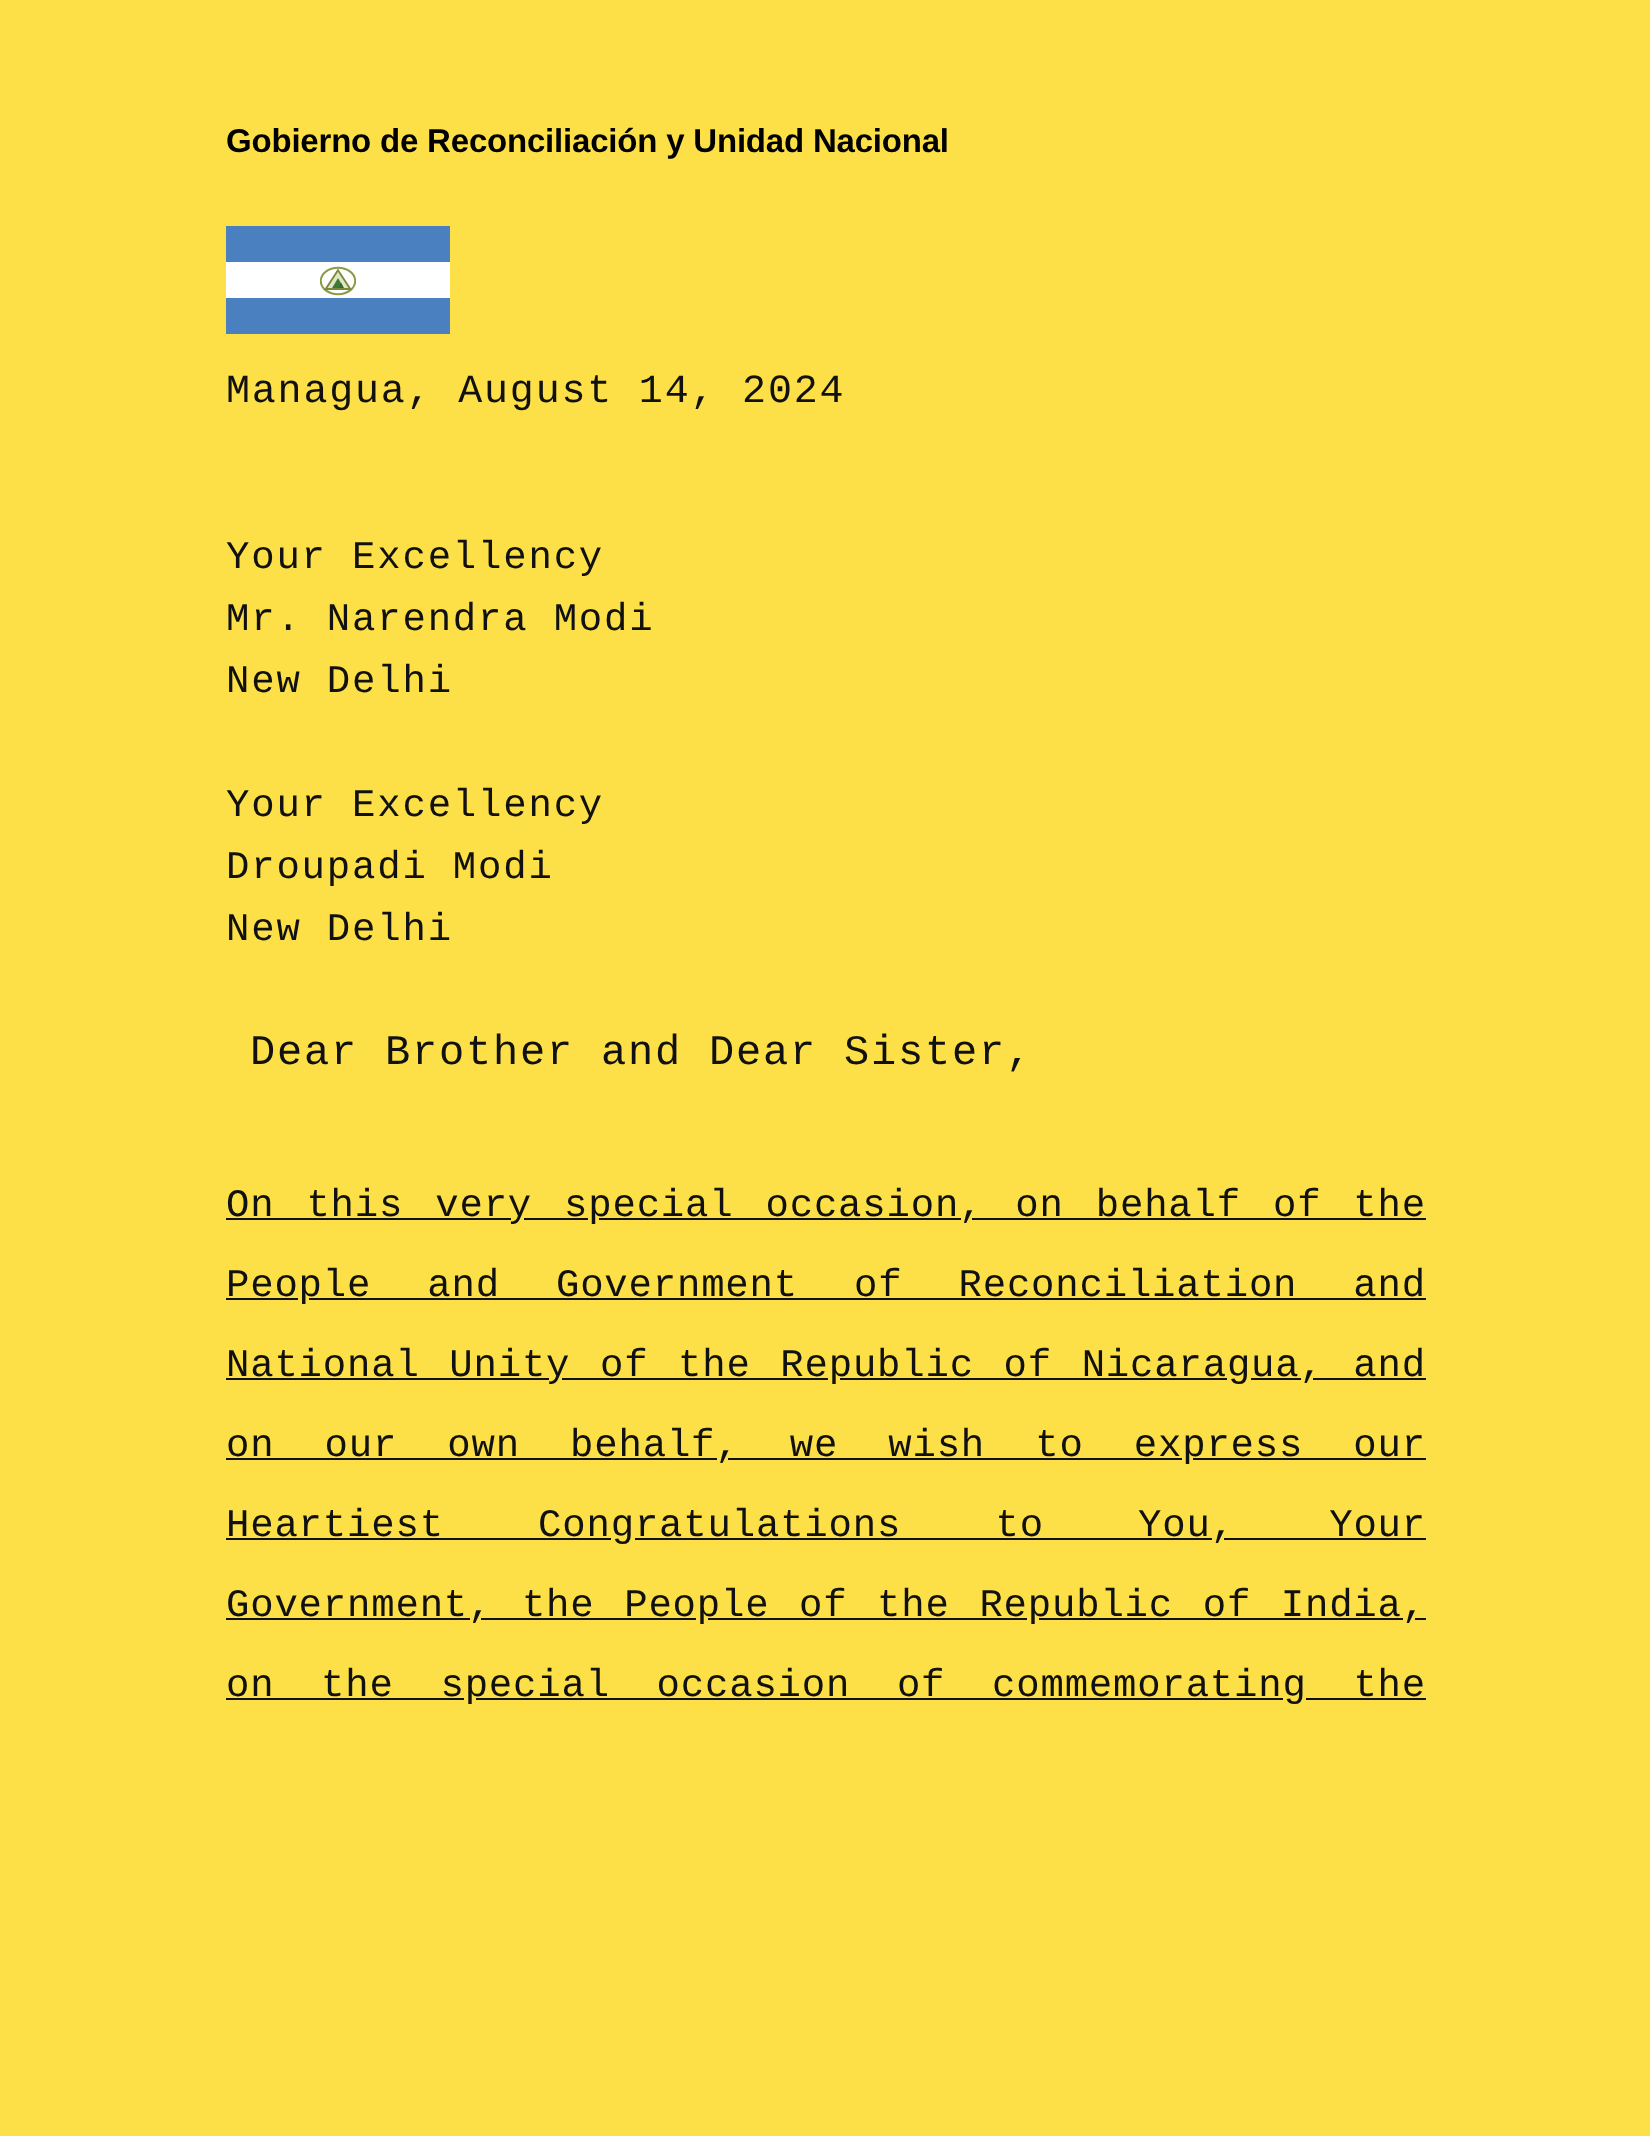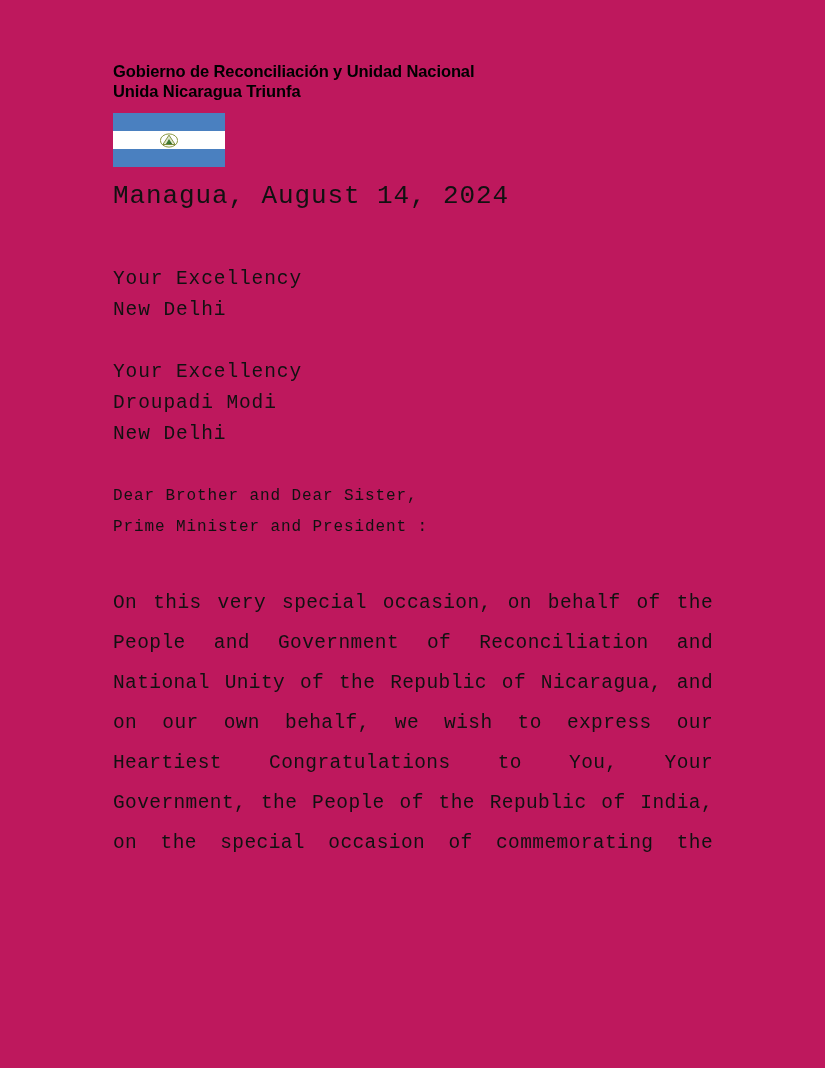--- a/index.html
+++ b/index.html
@@ -77,21 +77,21 @@
     position: absolute;
     left: 113px;
     top: 181px;
     width: 600px;
     font-family: "Liberation Mono", "DejaVu Sans Mono", monospace;
     font-size: 19.5px;
     color: #111111;
   }
 
   .date-line {
-    font-size: 26px;
+    font-size: 20px;
     line-height: 31px;
     letter-spacing: 0.9px;
     white-space: pre;
   }
 
   .block {
     margin-top: 0;
     font-family: Liberation Mono, monospace;
   }
   .block .line {
@@ -99,50 +99,51 @@
     line-height: 31px;
     letter-spacing: 0.9px;
     white-space: pre;
   }
 
   .spacer-lg { height: 52px; }
   .spacer-md { height: 40px; }
   .spacer-sm { height: 31px; }
 
   .salutation .line {
-    font-size: 16px;
+    font-size: 21px;
     line-height: 31px;
     letter-spacing: 0.9px;
     white-space: pre;
+    margin-left: 12px;
   }
 
   .body-para {
     width: 600px;
     font-size: 19.5px;
     line-height: 40px;
     text-align: justify;
     text-justify: inter-word;
     letter-spacing: 0.4px;
     word-spacing: 0.5px;
     hyphens: none;
+    text-decoration: underline;
   }
   .body-para::after {
     content: "";
     display: inline-block;
     width: 100%;
   }
 </style>
 </head>
 <body>
 
-<div class="page" style="background: #be185d;">
+<div class="page" style="background: #fde047;">
 
   <div class="letterhead">
     <div class="letterhead-line">Gobierno de Reconciliación y Unidad Nacional</div>
-    <div class="letterhead-line">Unida Nicaragua Triunfa</div>
   </div>
 
   <div class="flag">
     <div class="flag-band top" style="background: rgb(74, 128, 192);"></div>
     <div class="flag-band middle" style="background: rgb(255, 255, 255);"></div>
     <div class="flag-band bottom" style="background: rgb(74, 128, 192);"></div>
     <div class="flag-emblem">
       <svg width="18" height="15" viewBox="0 0 18 15" xmlns="http://www.w3.org/2000/svg">
         <ellipse cx="9" cy="7.5" rx="8.6" ry="6.6" fill="none" stroke="#8c9a44" stroke-width="1"></ellipse>
         <path d="M9 2.1 L15.2 11.6 L2.8 11.6 Z" fill="#dfe7c8" stroke="#7a8a3a" stroke-width="0.9"></path>
@@ -155,36 +156,36 @@
   </div>
 
   <div class="doc-text" style="color: rgb(17, 17, 17);">
 
     <div class="date-line">Managua, August 14, 2024</div>
 
     <div class="spacer-lg"></div>
 
     <div class="block">
       <div class="line">Your Excellency</div>
+      <div class="line">Mr. Narendra Modi</div>
       <div class="line">New Delhi</div>
     </div>
 
     <div class="spacer-sm"></div>
 
     <div class="block">
       <div class="line">Your Excellency</div>
       <div class="line">Droupadi Modi</div>
       <div class="line">New Delhi</div>
     </div>
 
     <div class="spacer-sm"></div>
 
     <div class="salutation">
       <div class="line">Dear Brother and Dear Sister,</div>
-      <div class="line">Prime Minister and President :</div>
     </div>
 
     <div class="spacer-md"></div>
 
     <div class="body-para">On this very special occasion, on behalf of the People and Government of Reconciliation and National Unity of the Republic of Nicaragua, and on our own behalf, we wish to express our Heartiest Congratulations to You, Your Government, the People of the Republic of India, on the special occasion of commemorating the</div>
 
   </div>
 
 </div>
 

